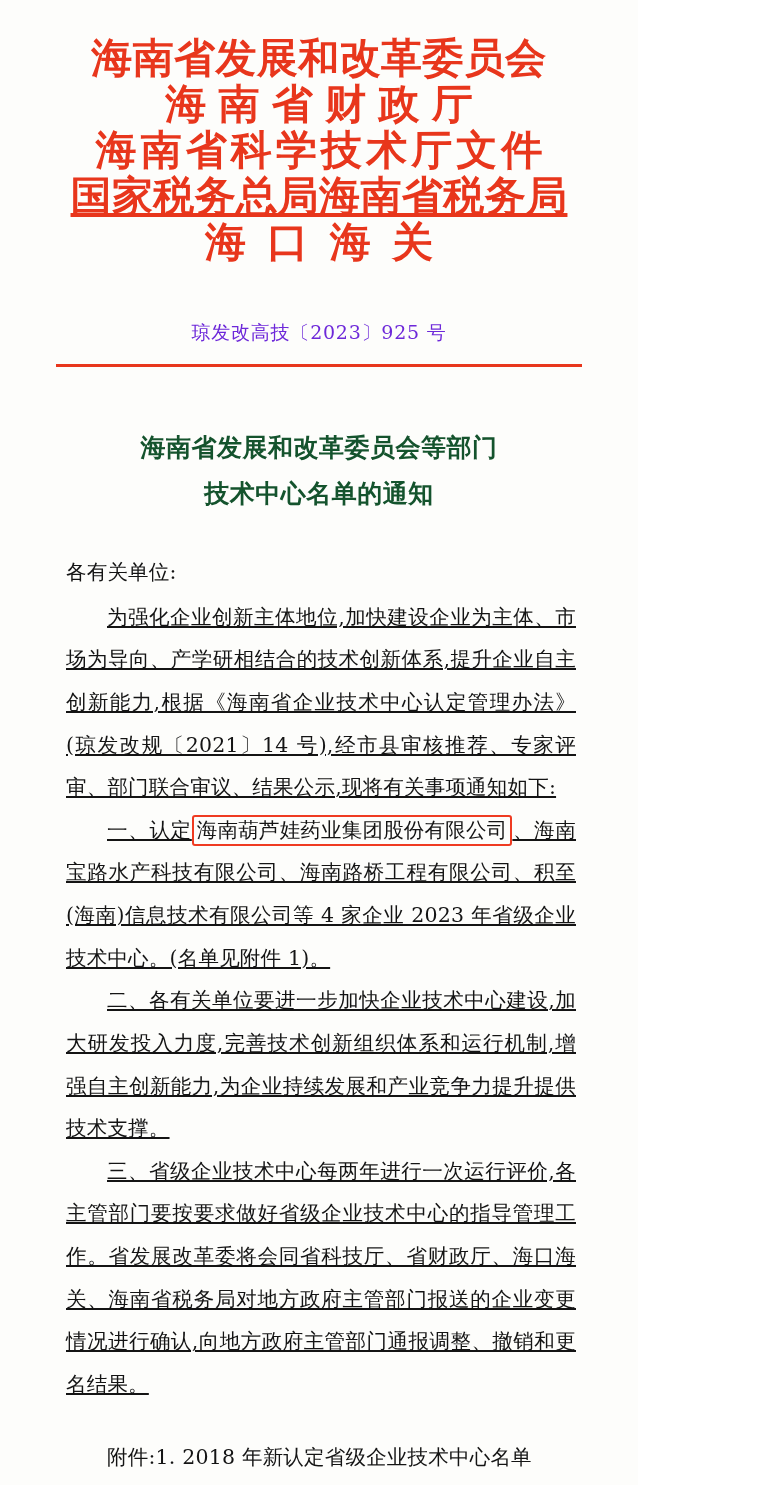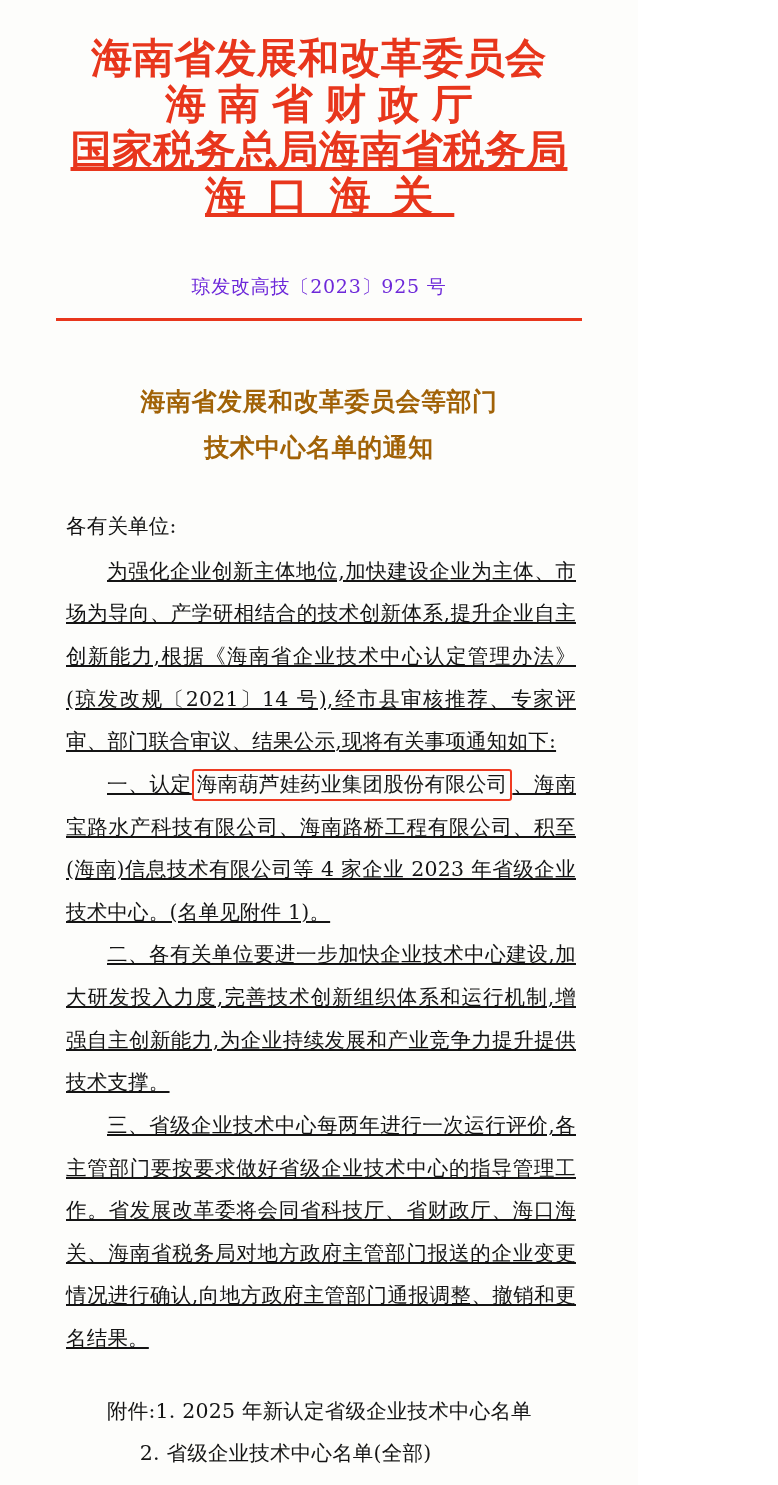--- a/index.html
+++ b/index.html
@@ -33,21 +33,21 @@
     font-family: "DejaVu Serif", "Liberation Serif", serif;
     font-weight: bold;
     letter-spacing: 0.02em;
     line-height: 1.12;
     white-space: nowrap;
   }
   .ml-1 { font-size: 41px; letter-spacing: 0.01em; }
   .ml-2 { font-size: 41px; letter-spacing: 0.30em; padding-left: 0.30em; }
   .ml-3 { font-size: 41px; letter-spacing: 0.10em; padding-left: 0.10em; }
   .ml-4 { font-size: 41px; letter-spacing: 0.01em; text-decoration: underline; }
-  .ml-5 { font-size: 41px; letter-spacing: 0.52em; padding-left: 0.52em; text-decoration: underline; }
+  .ml-5 { font-size: 41px; letter-spacing: 0.52em; padding-left: 0.52em; }
 
   
   .docnum {
     margin-top: 54px;
     text-align: center;
     font-size: 19px;
     color: #6d28d9;
     letter-spacing: 0.04em;
   }
   .red-rule {
@@ -57,21 +57,21 @@
   }
 
   
   .title {
     margin-top: 58px;
     text-align: center;
     font-size: 25px;
     font-weight: bold;
     line-height: 1.85;
     letter-spacing: 0.02em;
-    color: #a16207;
+    color: #14532d;
   }
   .title div { white-space: nowrap; }
 
   
   .body {
     margin-top: 34px;
     font-size: 20.5px;
     line-height: 2.08;
     letter-spacing: 0.01em;
     color: #141414;
@@ -105,38 +105,39 @@
   .para .highlight { text-indent: 0; }
 </style>
 </head>
 <body>
 
 <div class="page">
 
   <div class="masthead">
     <div class="masthead-line ml-1">海南省发展和改革委员会</div>
     <div class="masthead-line ml-2">海南省财政厅</div>
+    <div class="masthead-line ml-3">海南省科学技术厅文件</div>
     <div class="masthead-line ml-4">国家税务总局海南省税务局</div>
     <div class="masthead-line ml-5">海口海关</div>
   </div>
 
   <div class="docnum">琼发改高技〔2023〕925 号</div>
   <div class="red-rule"></div>
 
   <div class="title">
     <div>海南省发展和改革委员会等部门</div>
     <div>技术中心名单的通知</div>
   </div>
 
   <div class="body">
     <p class="salutation">各有关单位:</p>
     <p class="para">为强化企业创新主体地位,加快建设企业为主体、市场为导向、产学研相结合的技术创新体系,提升企业自主创新能力,根据《海南省企业技术中心认定管理办法》(琼发改规〔2021〕14 号),经市县审核推荐、专家评审、部门联合审议、结果公示,现将有关事项通知如下:</p>
     <p class="para"><span>一、认定</span><span class="highlight">海南葫芦娃药业集团股份有限公司</span><span>、海南宝路水产科技有限公司、海南路桥工程有限公司、积至(海南)信息技术有限公司等 4 家企业 2023 年省级企业技术中心。(名单见附件 1)。</span></p>
     <p class="para">二、各有关单位要进一步加快企业技术中心建设,加大研发投入力度,完善技术创新组织体系和运行机制,增强自主创新能力,为企业持续发展和产业竞争力提升提供技术支撑。</p>
     <p class="para">三、省级企业技术中心每两年进行一次运行评价,各主管部门要按要求做好省级企业技术中心的指导管理工作。省发展改革委将会同省科技厅、省财政厅、海口海关、海南省税务局对地方政府主管部门报送的企业变更情况进行确认,向地方政府主管部门通报调整、撤销和更名结果。</p>
 
     <div class="attach-block">
-      <p class="attach">附件:1. 2025 年新认定省级企业技术中心名单</p>
+      <p class="attach">附件:1. 2018 年新认定省级企业技术中心名单</p>
       <p class="attach-sub">2. 省级企业技术中心名单(全部)</p>
     </div>
   </div>
 
 </div>
 
 </body></html>

